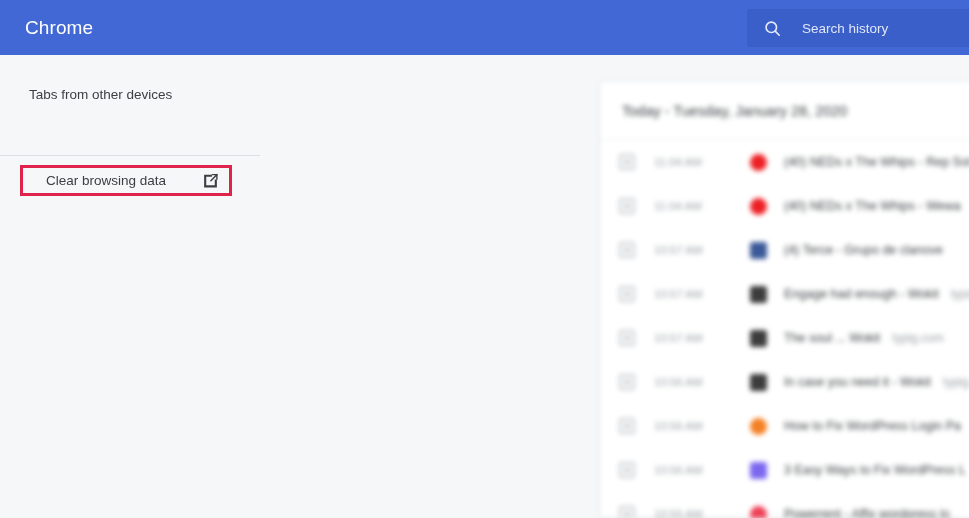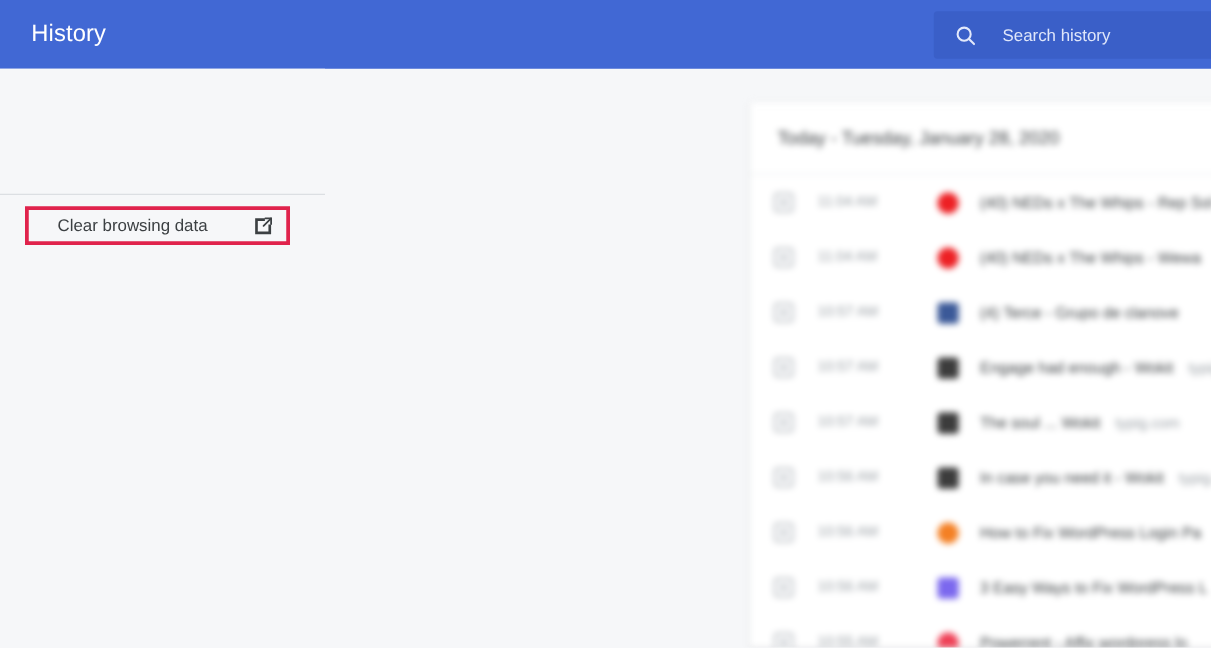--- a/index.html
+++ b/index.html
@@ -143,34 +143,37 @@
     flex: 1;
   }
   .hdomain { color: #9aa0a6; font-size: 12px; margin-left: 12px; }
 </style>
 </head>
 <body>
 
 <div id="app">
 
   <div class="header">
-    <div class="header-title">History</div>
+    <div class="header-title">Chrome</div>
 
     <div class="search-wrap">
       <svg class="search-icon" viewBox="0 0 24 24" fill="none" stroke="#e3e9fb" stroke-width="2.1" stroke-linecap="round">
         <circle cx="10.5" cy="10.5" r="6.6"></circle>
         <line x1="15.4" y1="15.4" x2="20.5" y2="20.5"></line>
       </svg>
       <input class="search-input" type="text" placeholder="Search history" style="">
     </div>
   </div>
 
   <div class="sidebar">
 
 
+    <div class="side-item item-tabs">
+      <span>Tabs from other devices</span>
+    </div>
 
     <div class="side-divider"></div>
 
     <div class="clear-row">
       <span class="clear-label">Clear browsing data</span>
       <svg class="extlink-icon" viewBox="0 0 24 24" fill="none" stroke="#3c4043" stroke-width="2" stroke-linecap="round" stroke-linejoin="round">
         <path d="M3 3 H14 V6 H6 V18 H18 V10 H21 V21 H3 Z" fill="#3c4043" stroke="none"></path>
         <path d="M12.5 11.5 L21 3"></path>
         <path d="M14.5 3 H21 V9.5"></path>
       </svg>

